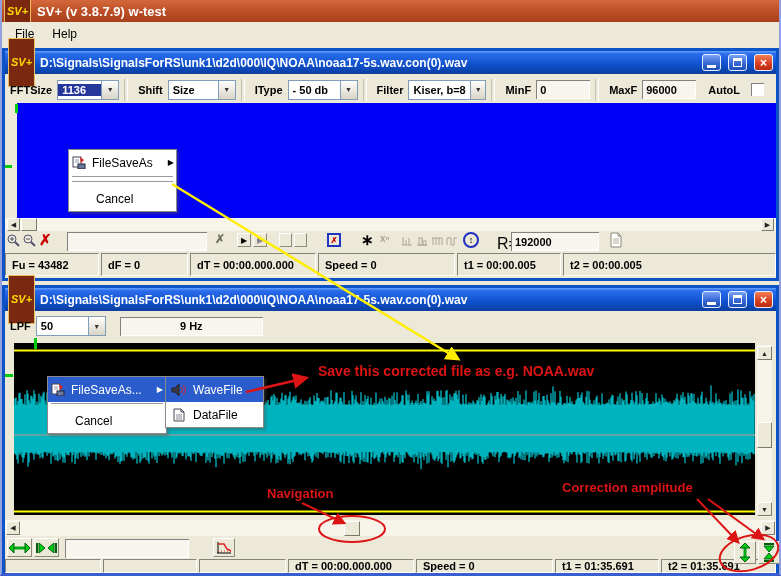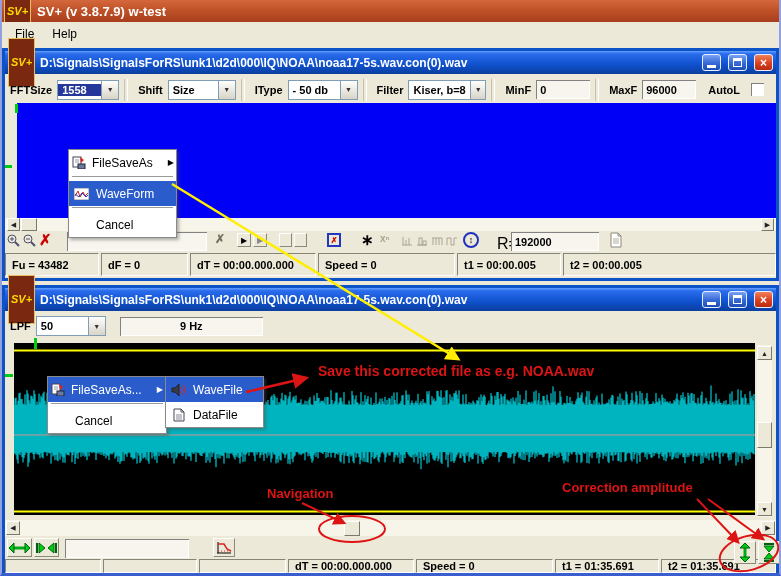--- a/index.html
+++ b/index.html
@@ -87,21 +87,21 @@
         </span>
       <span class="tbtn">
           <span class="g-max"></span>
         </span>
       <span class="tbtn close">×</span>
     </div>
 
     <div class="tb" style="left:0;top:25px;width:771px;height:27px">
       <span class="lbl">FFTSize</span>
       <span class="combo" style="width:62px">
-        <span class="val sel">1558</span>
+        <span class="val sel">1136</span>
         <span class="drop">▼</span>
         </span>
       <span class="vsep"></span>
       <span class="lbl">Shift</span>
       <span class="combo" style="width:68px">
         <span class="val">Size</span>
         <span class="drop">▼</span>
         </span>
       <span class="vsep"></span>
       <span class="lbl">IType</span>
@@ -228,30 +228,20 @@
               <line x1="3" y1="4" x2="7" y2="4" stroke="#99a"></line>
               <line x1="3" y1="6" x2="7" y2="6" stroke="#99a"></line>
               <path d="M8 1 l4 3 -3 3 z" fill="#d22"></path>
               <rect x="6" y="8" width="7" height="5" fill="#6a7aa0" stroke="#223"></rect>
             </svg>
           </span>
         <span>FileSaveAs</span>
         <span class="sub">▶</span>
       </div>
       <div class="msep"></div>
-      <div class="mi hl">
-        <span class="micon">
-          <svg width="15" height="12">
-              <rect x="0" y="0" width="15" height="12" fill="#fff" stroke="#889"></rect>
-              <polyline points="1,8 4,3 6,9 9,4 11,8 14,5" fill="none" stroke="#c22"></polyline>
-              <polyline points="1,6 5,9 8,5 12,9 14,7" fill="none" stroke="#23c"></polyline>
-            </svg>
-          </span>
-        <span>WaveForm</span>
-      </div>
       <div class="msep"></div>
       <div class="mi" style="padding-left:27px">
         <span>Cancel</span>
       </div>
     </div>
   </div>
 
   <div class="window" style="left:2px;top:285px;width:777px;height:291px">
     <div class="titlebar">
       <span class="appicon">SV+</span>

